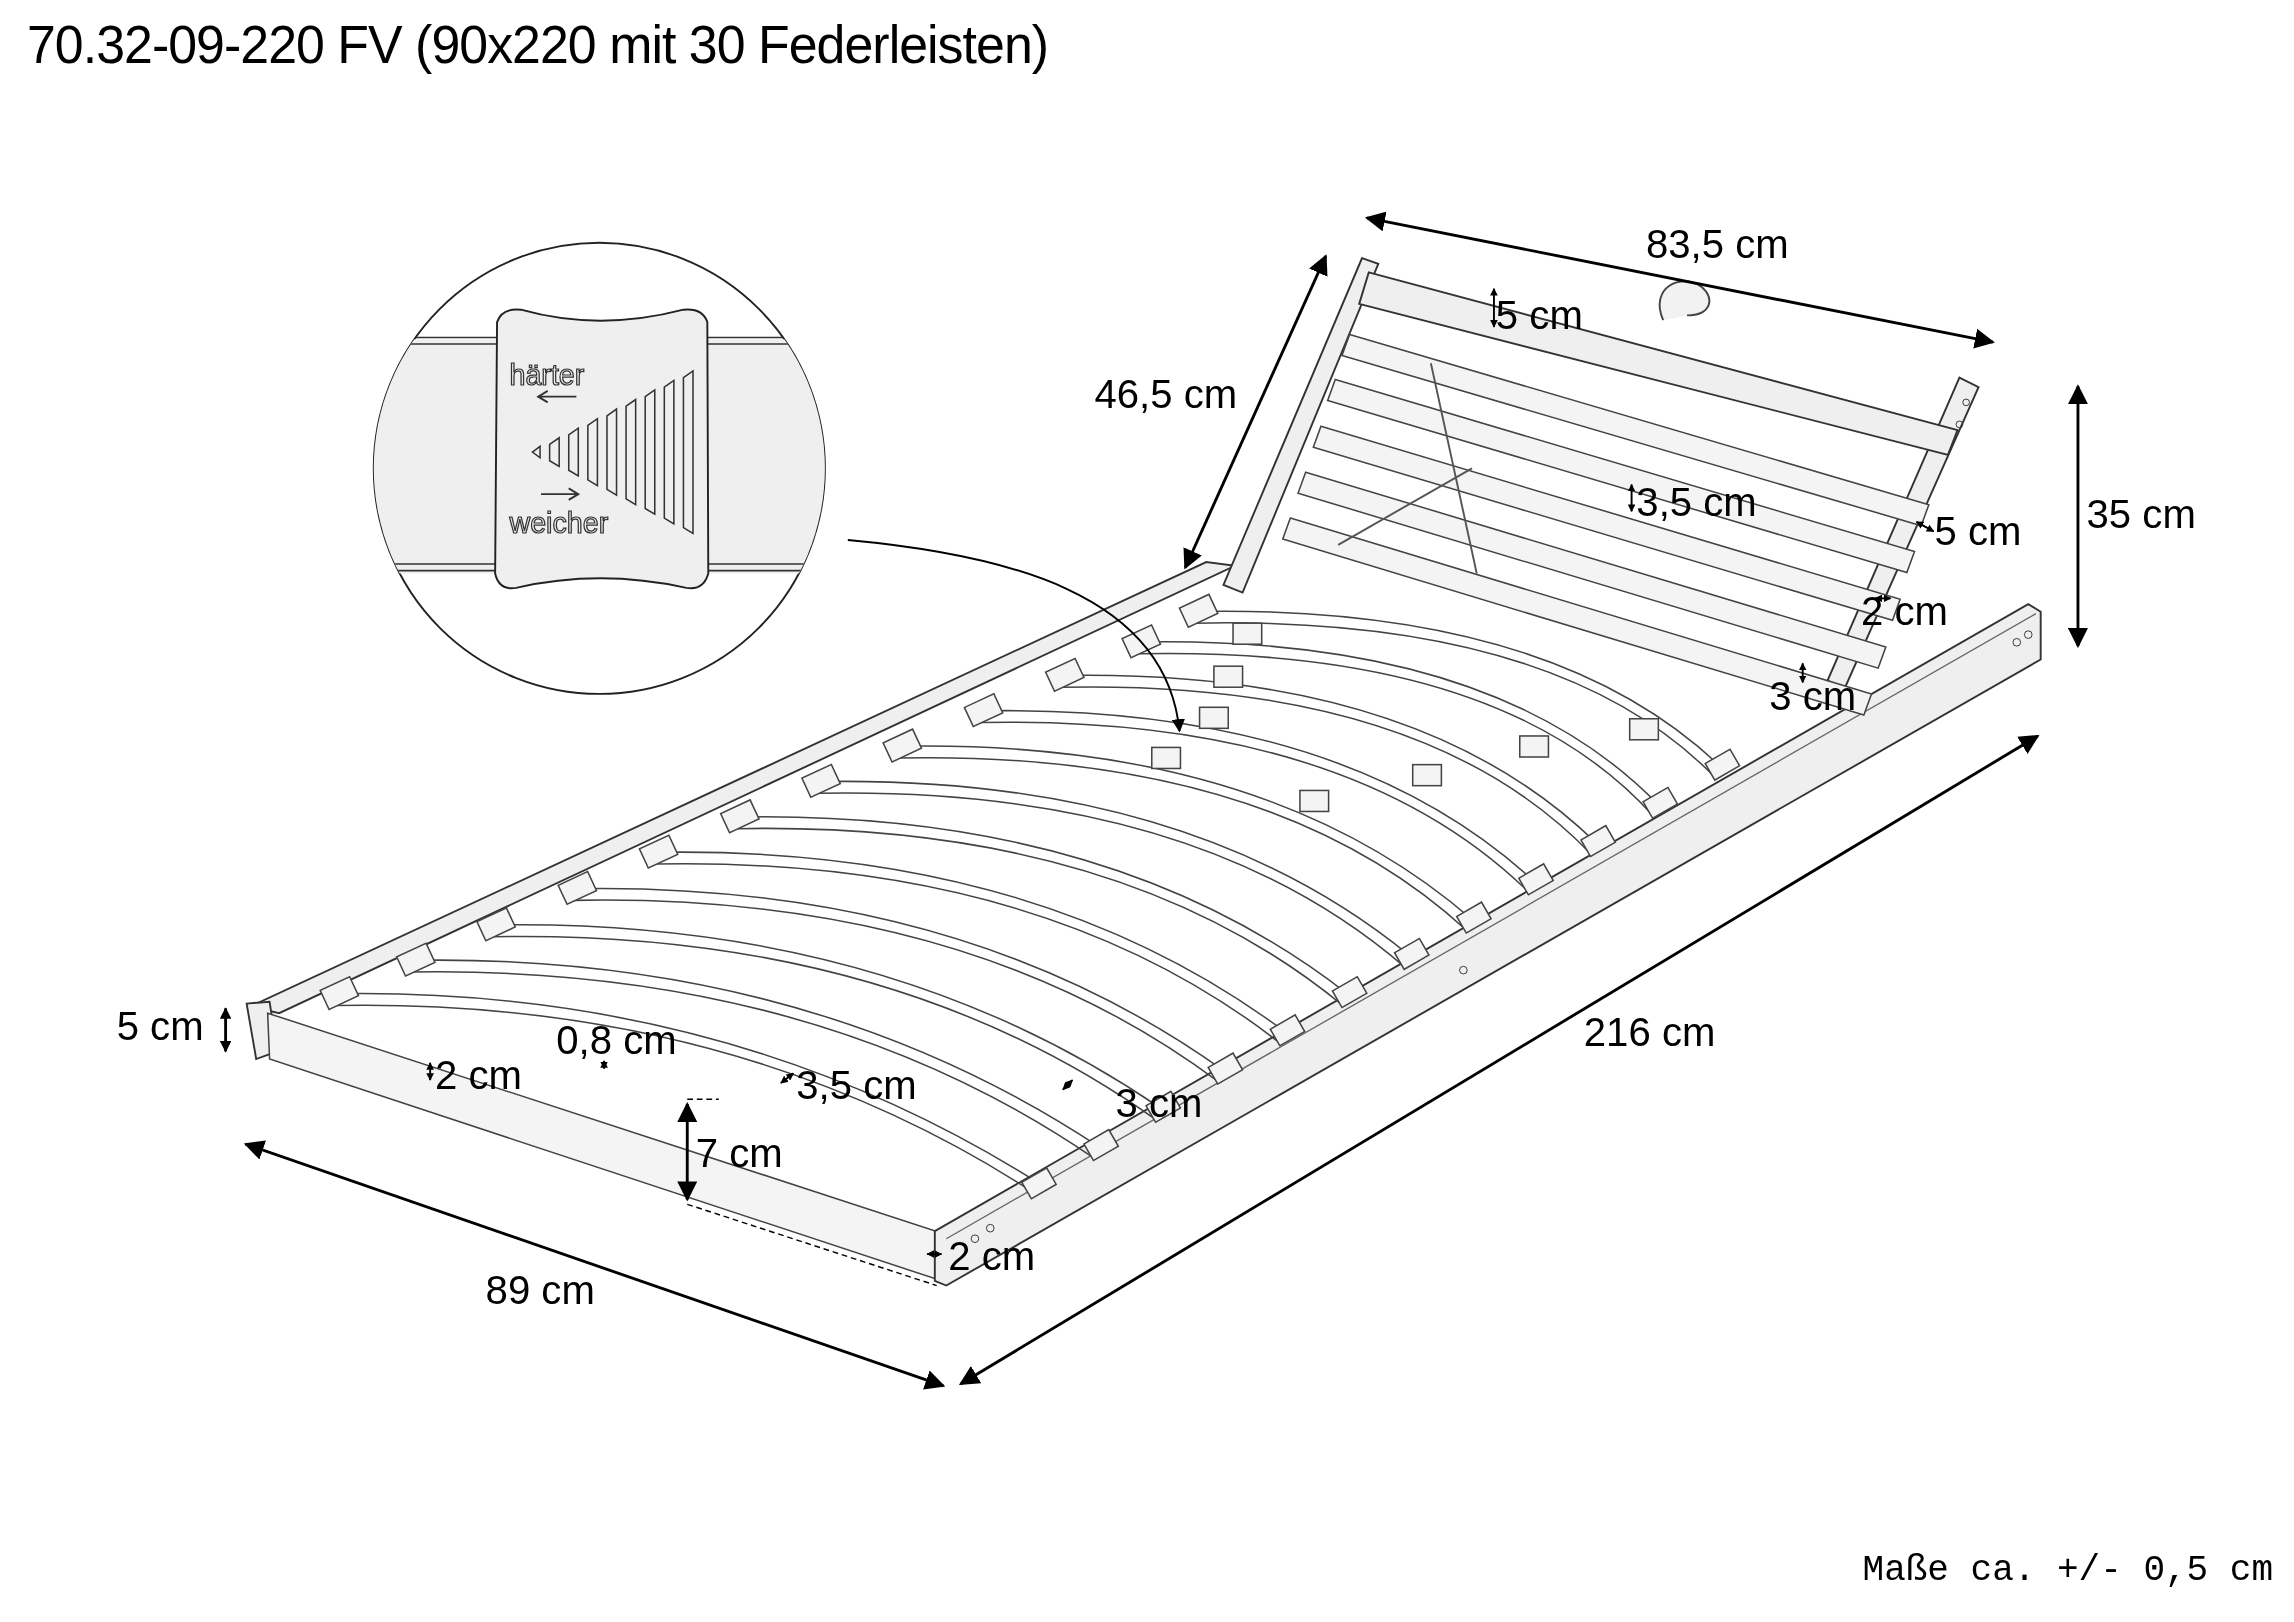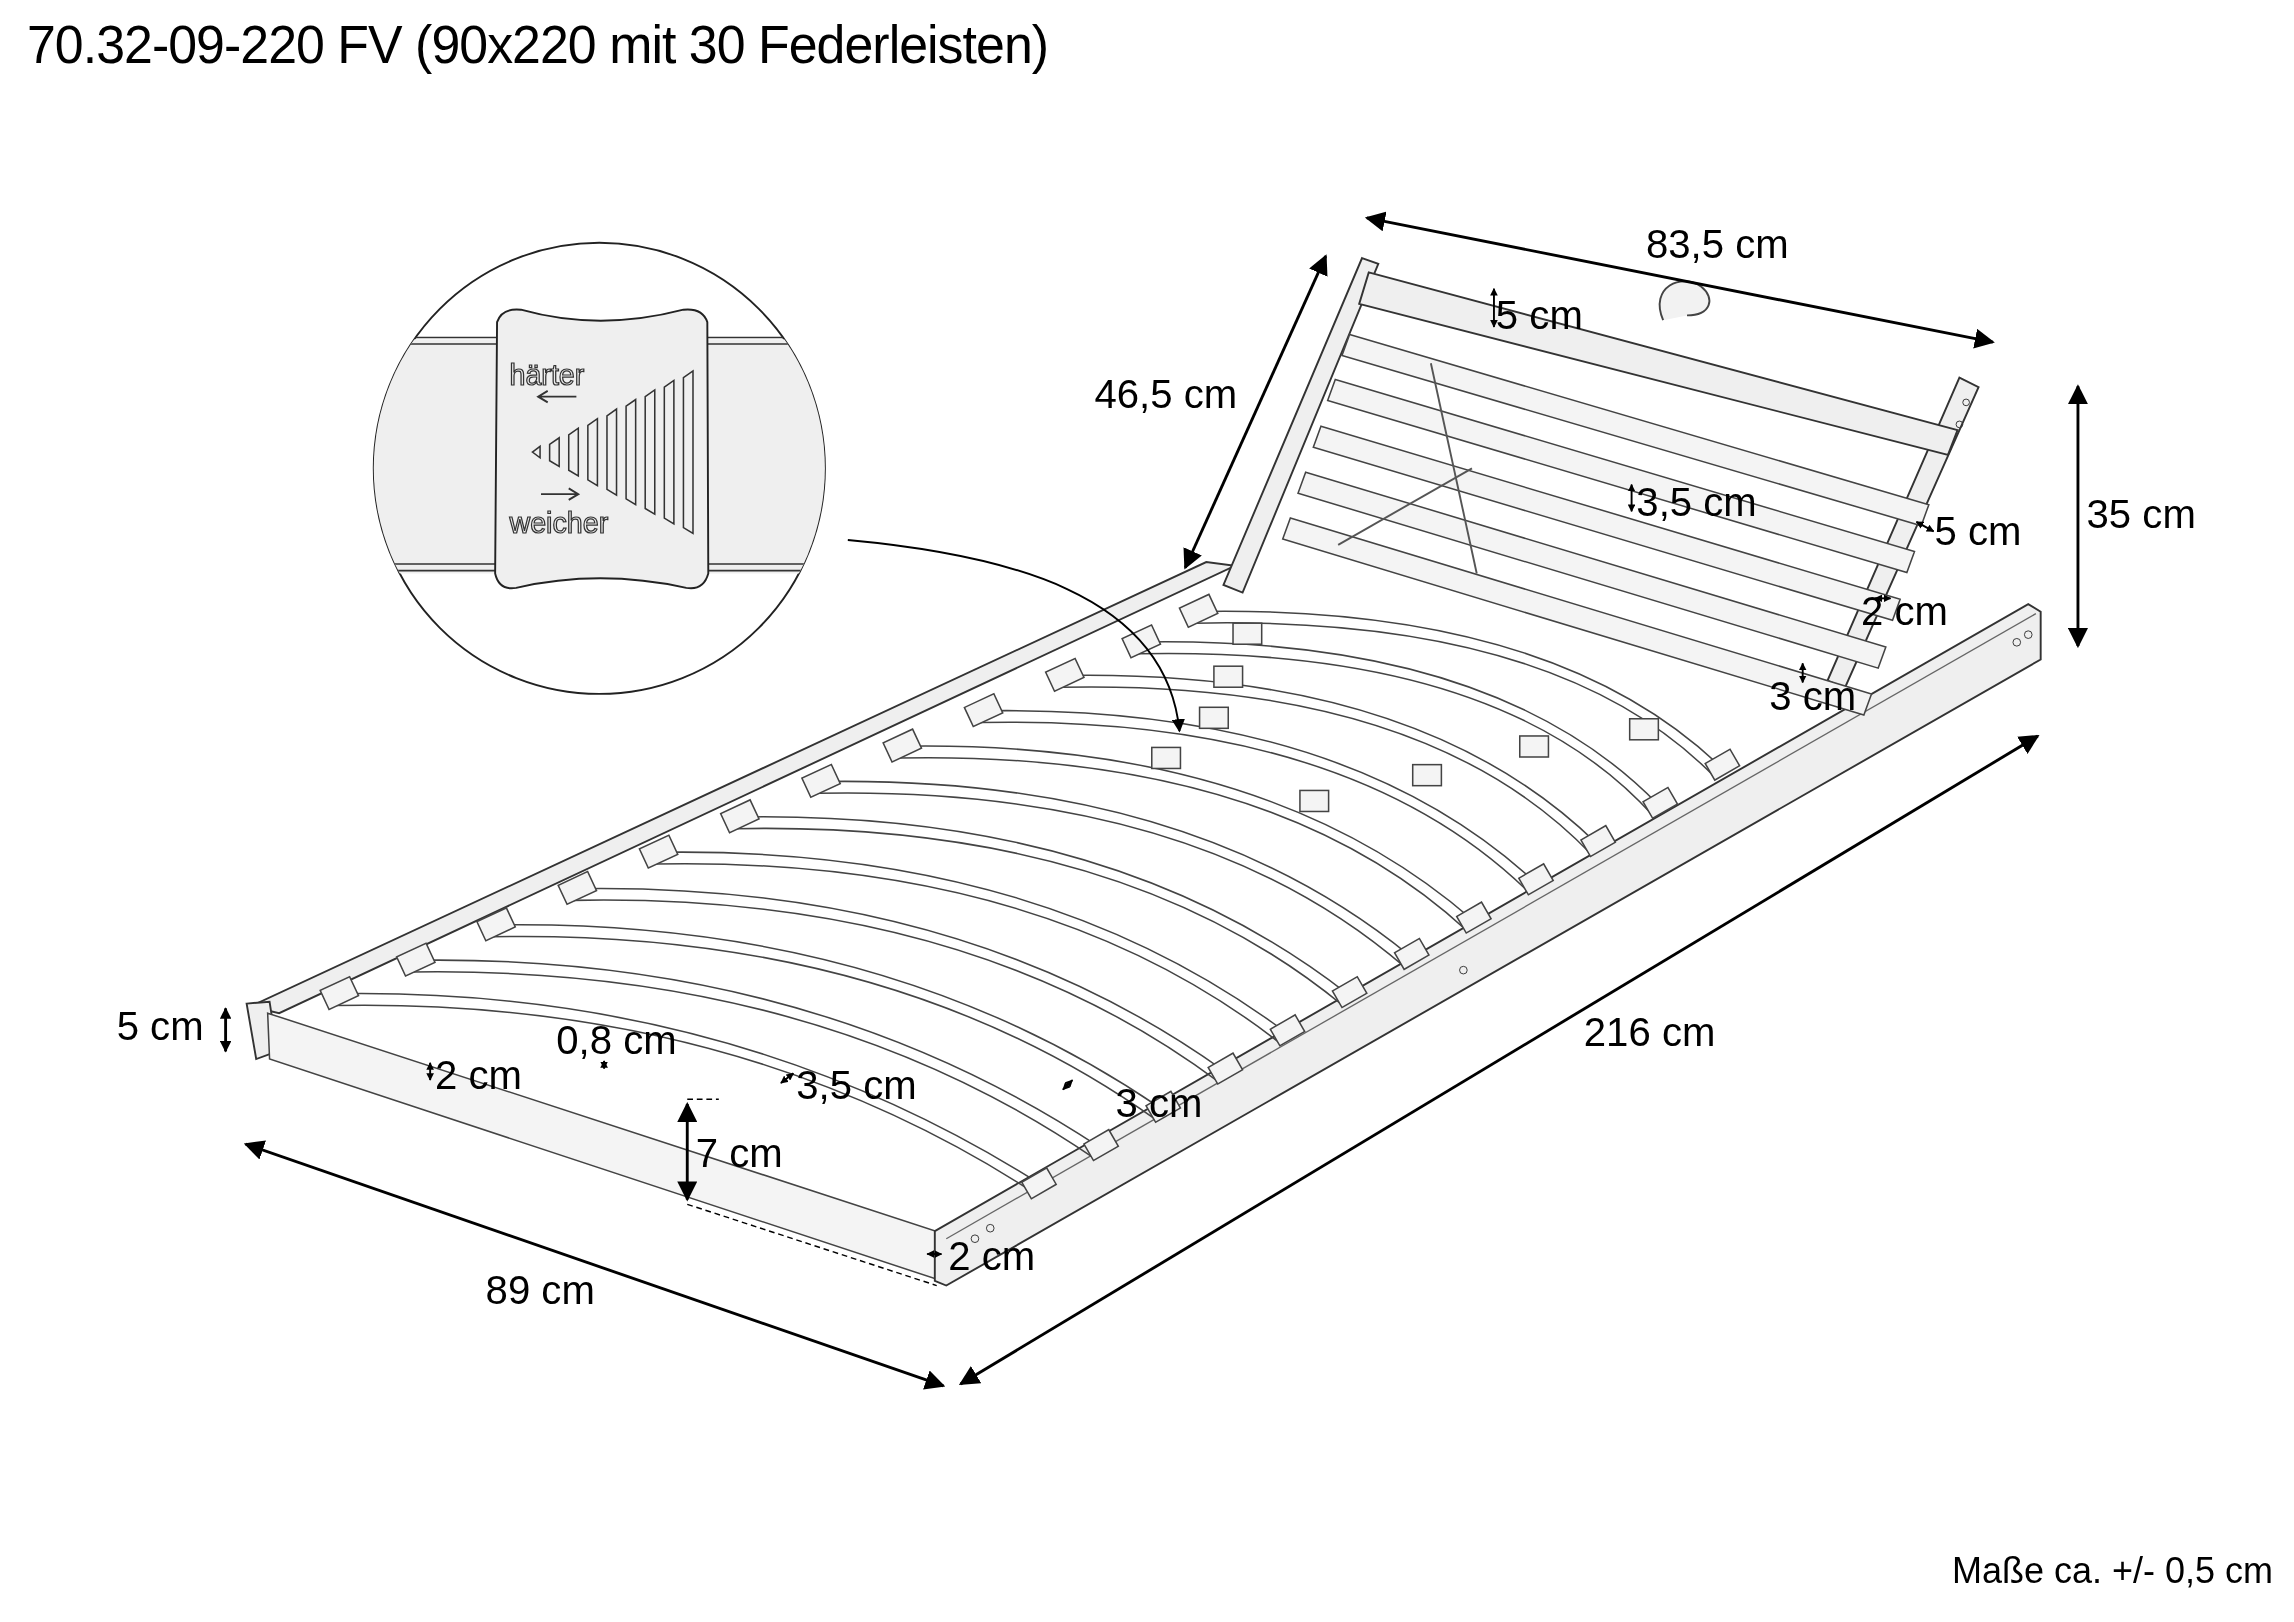--- a/index.html
+++ b/index.html
@@ -1,18 +1,18 @@
 <!DOCTYPE html>
 <html><head>
 <meta charset="utf-8">
 <style>
   html, body { margin: 0; padding: 0; background: #ffffff; }
   body { width: 2294px; height: 1622px; position: relative; overflow: hidden; font-family: "DejaVu Sans", sans-serif; }
   .title { position: absolute; left: 27px; top: 13.4px; font-family: "Liberation Sans", sans-serif; font-size: 54px; color: #000; letter-spacing: -1px; white-space: nowrap; transform: scaleX(0.96); transform-origin: left top; }
-  .footer-note { position: absolute; right: 21px; top: 1550px; font-family: Liberation Sans, sans-serif; font-size: 36px; color: #000; white-space: nowrap; }
+  .footer-note { position: absolute; right: 21px; top: 1550px; font-family: Liberation Mono, monospace; font-size: 36px; color: #000; white-space: nowrap; }
   svg.drawing { position: absolute; left: 0; top: 0; }
   .dim { font-family: "Liberation Sans", sans-serif; font-size: 42px; fill: #000; }
   .stamp { font-family: "Liberation Sans", sans-serif; font-size: 30px; fill: #efefef; stroke: #333; stroke-width: 1.3px; }
   .wood { fill: #efefef; stroke: #333; stroke-width: 2; }
   .wood-lt { fill: #f4f4f4; stroke: #444; stroke-width: 1.6; }
   .slat { fill: none; stroke: #444; stroke-width: 1.6; }
   .dimline { stroke: #000; stroke-width: 3; fill: none; }
   .thin { stroke: #000; stroke-width: 2; fill: none; }
 </style>
 </head>

